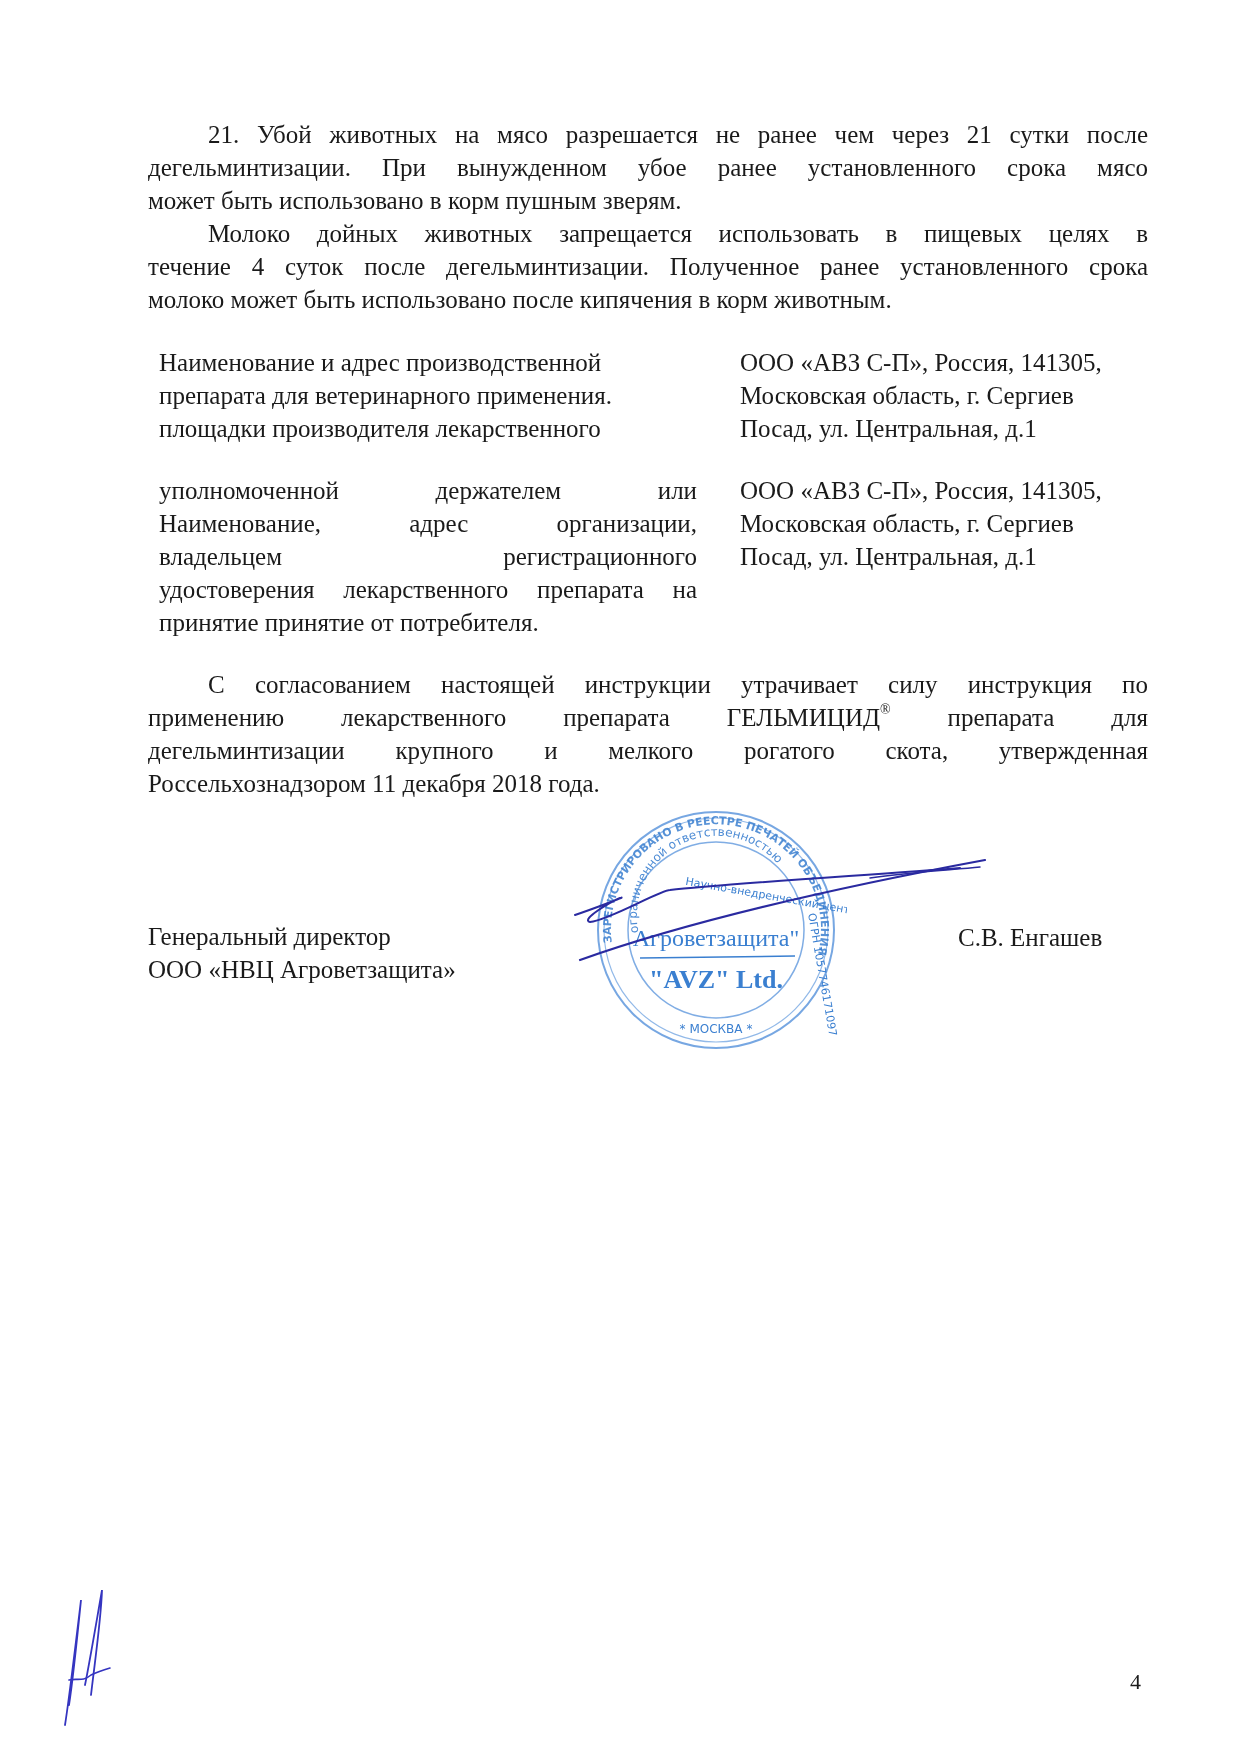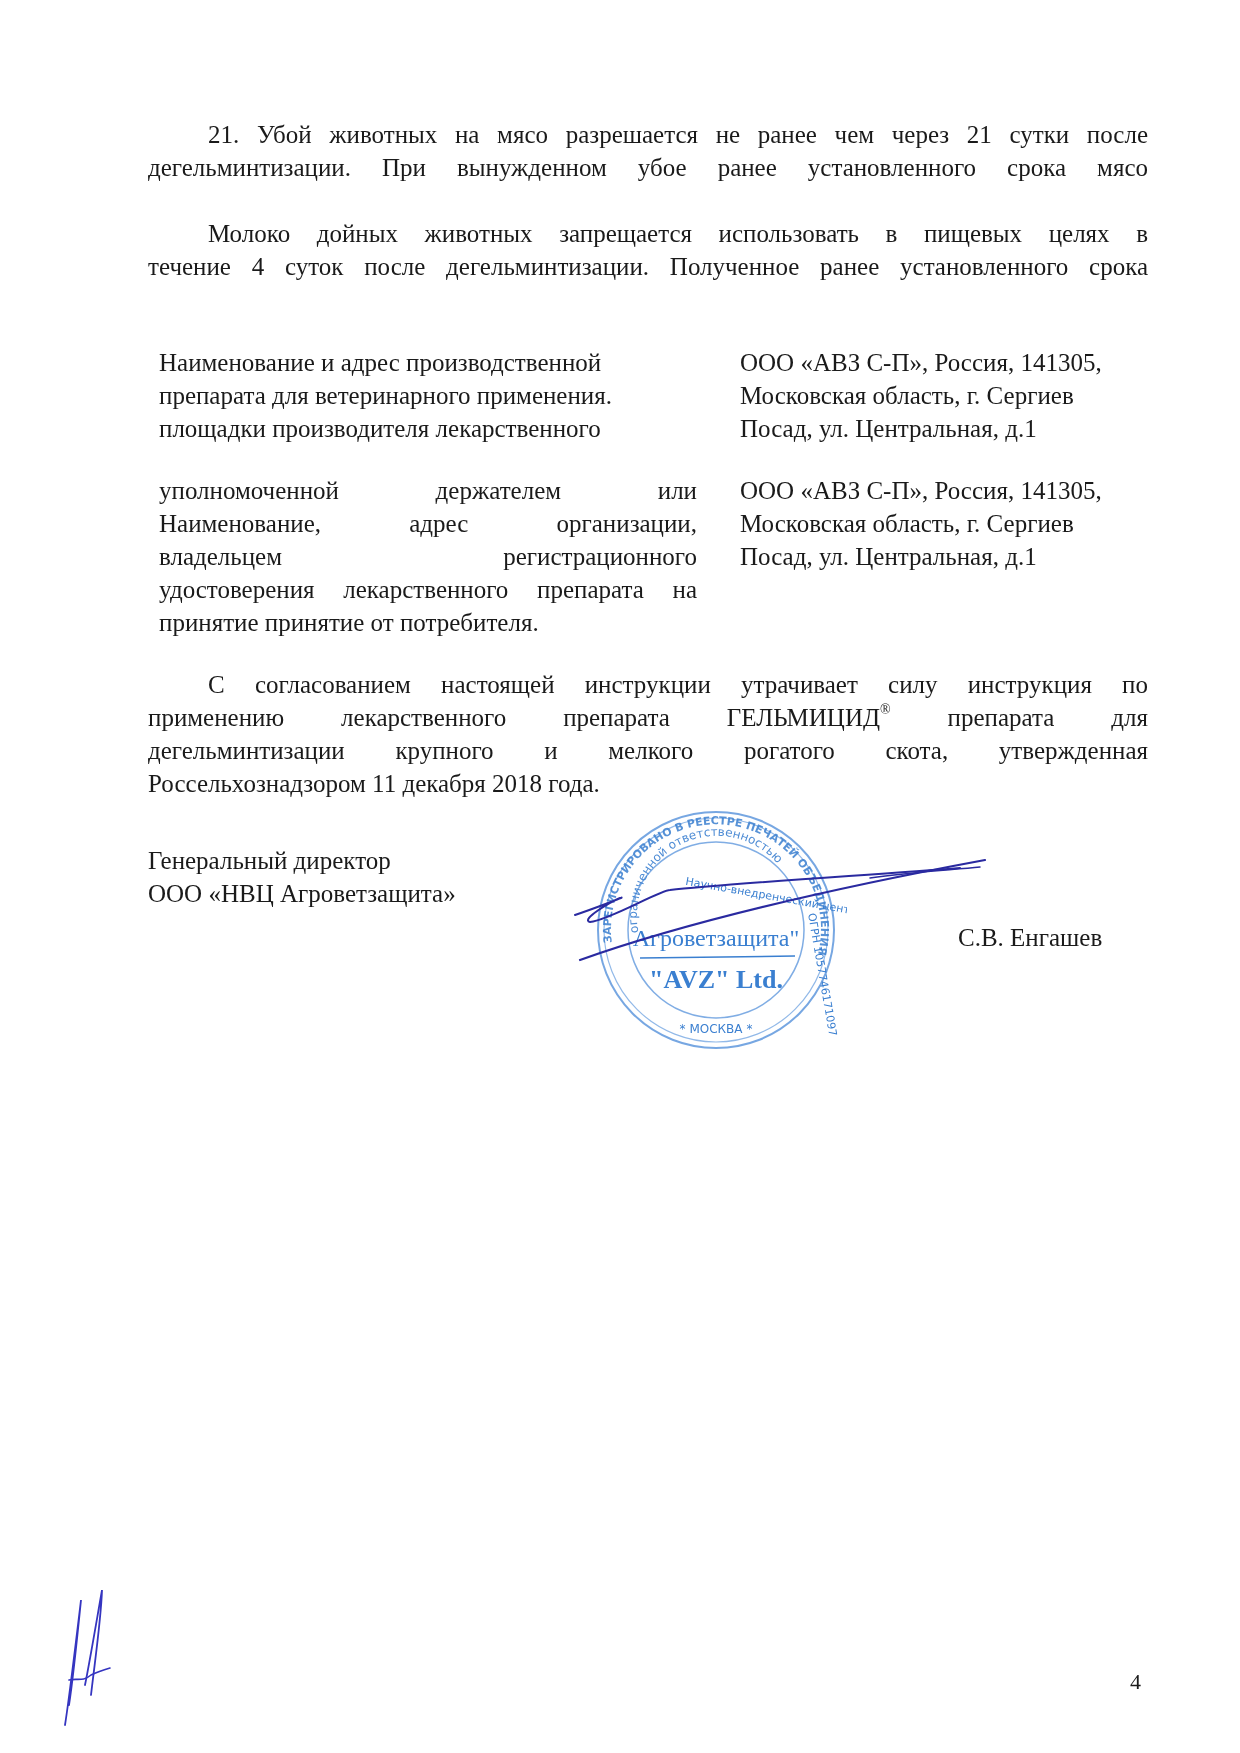--- a/index.html
+++ b/index.html
@@ -63,21 +63,21 @@
       text-align-last: justify;
     }
     .sup {
       font-size: 14px;
       vertical-align: 12px;
       line-height: 0;
     }
     .sig-block {
       position: absolute;
       left: 148px;
-      top: 844px;
+      top: 920px;
       width: 460px;
       font-family: Liberation Serif, serif;
     }
     .sig-name {
       position: absolute;
       left: 958px;
       top: 921px;
     }
     .stamp {
       position: absolute;
@@ -108,25 +108,27 @@
     }
   </style>
 </head>
 <body>
 
 <div class="page">
 
   <p class="para" style="top:118px;">
     <span class="line first">21. Убой животных на мясо разрешается не ранее чем через 21 сутки после</span>
     <span class="line">дегельминтизации. При вынужденном убое ранее установленного срока мясо</span>
+    <span class="line end">может быть использовано в корм пушным зверям.</span>
   </p>
 
   <p class="para" style="top:217px;">
     <span class="line first">Молоко дойных животных запрещается использовать в пищевых целях в</span>
     <span class="line">течение 4 суток после дегельминтизации. Полученное ранее установленного срока</span>
+    <span class="line end">молоко может быть использовано после кипячения в корм животным.</span>
   </p>
 
   <div class="info-row" style="top:346px;">
     <div class="info-left">
       <span class="line">Наименование и адрес производственной</span>
       <span class="line">препарата для ветеринарного применения.</span>
       <span class="line">площадки производителя лекарственного</span>
     </div>
     <div class="info-right">
       <span class="line">ООО «АВЗ С-П», Россия, 141305,</span>

